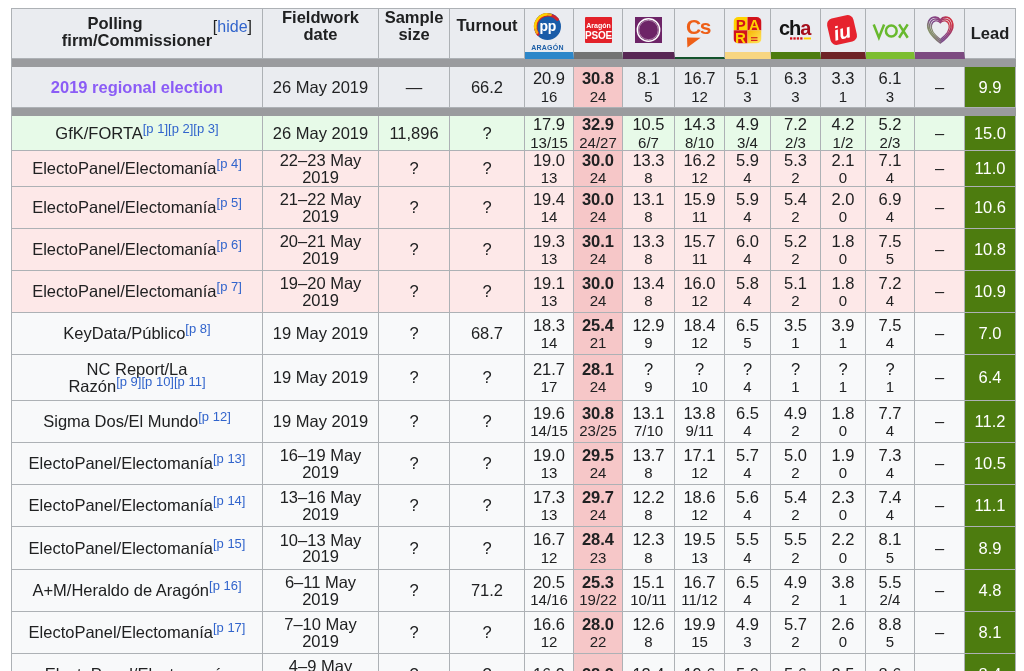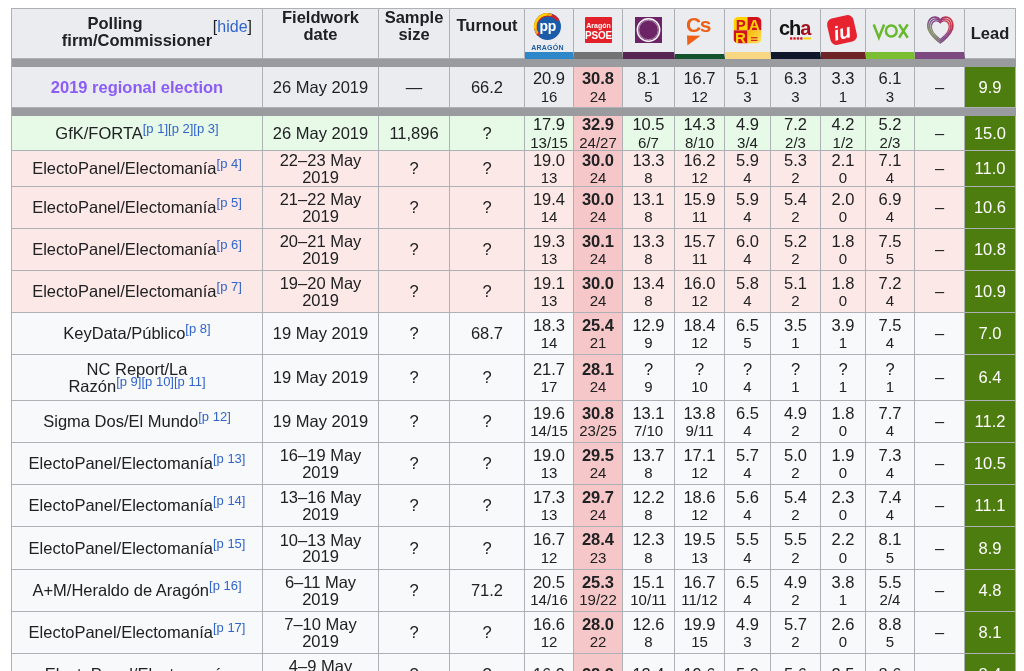--- a/index.html
+++ b/index.html
@@ -65,21 +65,21 @@
 <text x="24.5" y="29.5" font-family="Liberation Sans,sans-serif" font-size="10" font-weight="bold" fill="#fff" text-anchor="middle" letter-spacing="-0.2">PSOE</text>
 </svg>
           </th>
 <th style="border-bottom:7px solid #572754">
             <svg width="51" height="43" viewBox="0 0 51 43">
 <rect x="12" y="8" width="27" height="26" fill="#6d2467"></rect>
 <circle cx="25.5" cy="21" r="11.2" fill="none" stroke="#fff" stroke-width="1.4"></circle>
 <circle cx="25.5" cy="21" r="9.7" fill="none" stroke="#fff" stroke-width="0.7" opacity="0.65"></circle>
 </svg>
           </th>
-<th style="border-bottom:5px solid #14532d">
+<th style="border-bottom:2px solid #14532d">
             <svg width="49" height="43" viewBox="0 0 49 43">
 <text x="11" y="22.3" font-family="Liberation Sans,sans-serif" font-size="21" font-weight="bold" fill="#ee5f17" letter-spacing="-1.5">Cs</text>
 <path d="M12 25.4 L25.6 25.7 L12.4 35.4 Z" fill="#ee5f17"></path>
 </svg>
           </th>
 <th style="border-bottom:7px solid #f8d682">
             <svg width="45" height="43" viewBox="0 0 45 43">
 <defs>
                 <clipPath id="parclip">
                   <rect x="8.5" y="8" width="28" height="26.5" rx="5"></rect>
@@ -95,21 +95,21 @@
 <rect x="8.5" y="21.3" width="14" height="13.2" fill="#d2121a"></rect>
 <rect x="22.5" y="21.3" width="14" height="13.2" fill="url(#parg)"></rect>
 <text x="15.8" y="21.2" font-family="Liberation Sans,sans-serif" font-size="15" font-weight="bold" fill="#d2121a" text-anchor="middle">P</text>
 <text x="29.4" y="21" font-family="Liberation Sans,sans-serif" font-size="15" font-weight="bold" fill="#ffd200" text-anchor="middle">A</text>
 <text x="15.4" y="33.8" font-family="Liberation Sans,sans-serif" font-size="15" font-weight="bold" fill="#ffd200" text-anchor="middle">R</text>
 <rect x="26" y="28.2" width="6.5" height="1.1" fill="#d2121a"></rect>
 <rect x="26" y="30.8" width="6.5" height="1.1" fill="#d2121a"></rect>
 </g>
             </svg>
           </th>
-<th style="border-bottom:7px solid #0f172a">
+<th style="border-bottom:7px solid #4d7c0f">
             <svg width="49" height="43" viewBox="0 0 49 43">
 <text x="8" y="25.5" font-family="Liberation Sans,sans-serif" font-size="20" font-weight="bold" letter-spacing="-1"><tspan fill="#141414">ch</tspan><tspan fill="#a50f1c">a</tspan></text>
 <g fill="#d2121a">
 <rect x="19" y="28.3" width="2.3" height="2.3"></rect>
                 <rect x="22.4" y="28.3" width="2.3" height="2.3"></rect>
 <rect x="25.8" y="28.3" width="2.3" height="2.3"></rect>
                 <rect x="29.2" y="28.3" width="2.3" height="2.3"></rect>
 </g>
 <rect x="32.8" y="28.5" width="7.2" height="1.9" fill="#ffd200"></rect>
 </svg>

